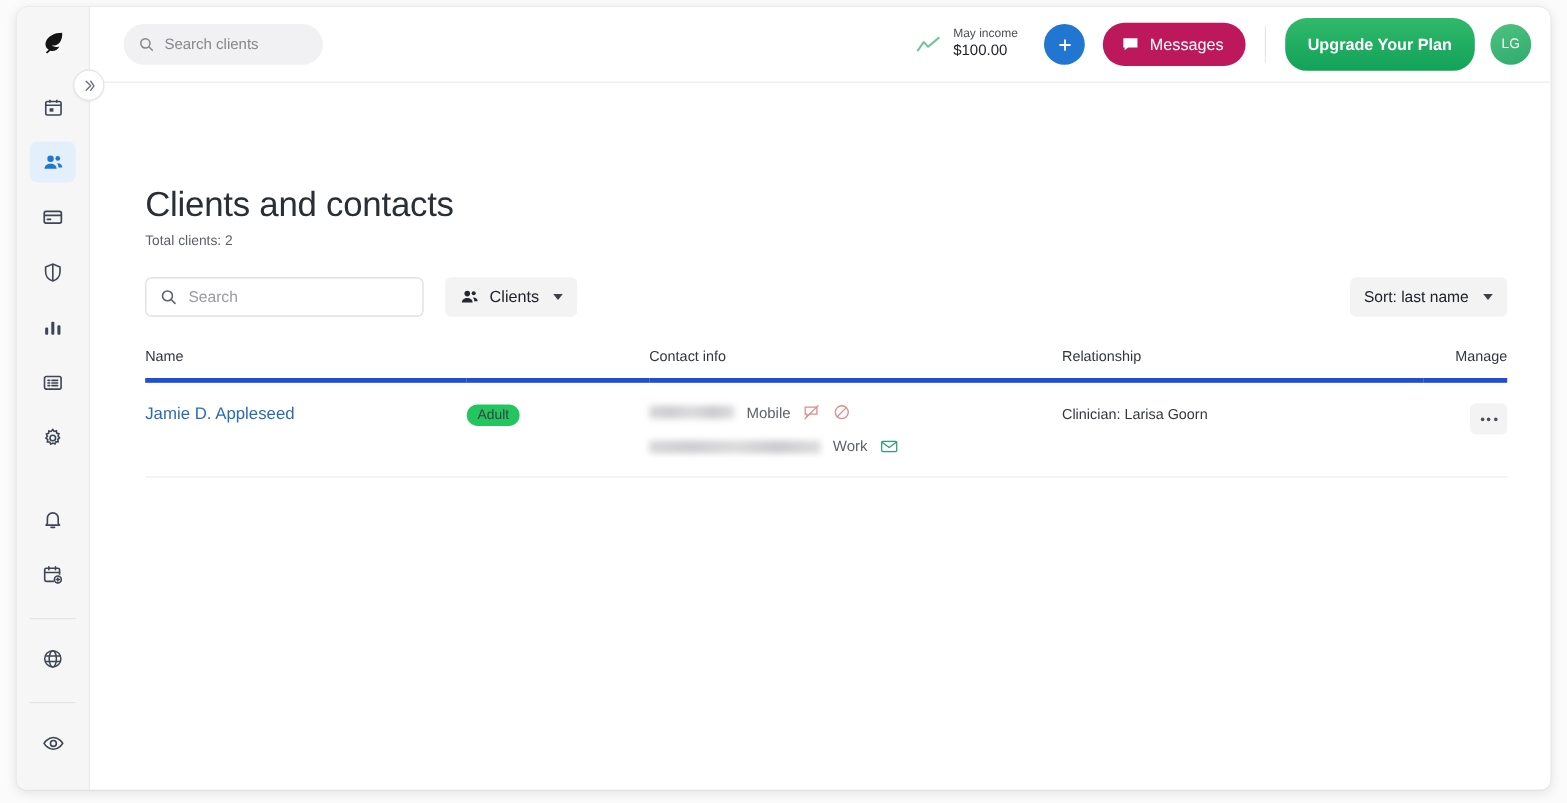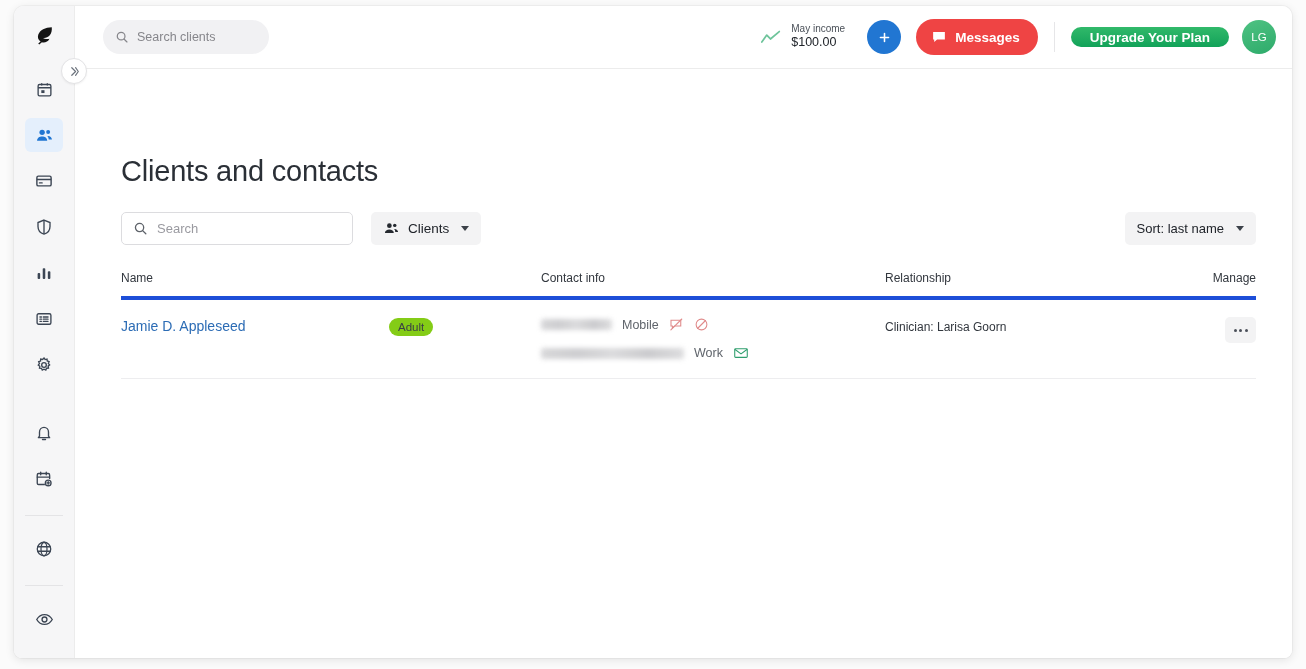--- a/index.html
+++ b/index.html
@@ -107,34 +107,34 @@
   #add-btn {
     width: 34px; height: 34px; border-radius: 50%;
     background: #2176d2;
     display: flex; align-items: center; justify-content: center;
     color: #fff; cursor: pointer; border: none;
     margin-right: 15px;
   }
 
   #messages-btn {
     height: 36px;
-    background: #ef4444;
+    background: #be185d;
     border-radius: 18px;
     display: flex; align-items: center; gap: 8px;
     padding: 0 18px 0 15px;
-    color: #fff; font-size: 13.5px; font-weight: bold;
+    color: #fff; font-size: 13.5px; font-weight: normal;
     cursor: pointer; border: none;
   }
 
   #topbar-div {
     width: 1px; height: 30px; background: #e6e6e8; margin: 0 16px;
   }
 
   #upgrade-btn {
-    height: 20px;
+    height: 44px;
     background: linear-gradient(180deg, #31b96a 0%, #12a259 100%);
     border-radius: 18px;
     padding: 0 19px;
     display: flex; align-items: center;
     color: #fff; font-size: 13.5px; font-weight: bold;
     cursor: pointer; border: none;
     margin-right: 13px;
   }
 
   #avatar {
@@ -190,21 +190,21 @@
   .col-manage { width: 70px; }
 
   #clients-table tbody td {
     padding: 17px 0 17px 0; vertical-align: top;
     border-bottom: 1px solid #ededef;
   }
   .client-name {
     color: #2c6cb5; font-size: 14px; cursor: pointer;
   }
   .type-badge {
-    display: inline-block; background: #84cc16; color: #3a3f46;
+    display: inline-block; background: #22c55e; color: #3a3f46;
     font-size: 11.5px; border-radius: 10px; padding: 3px 9px;
     margin-top: 1px;
   }
   .contact-line {
     display: flex; align-items: center; gap: 10px; margin-bottom: 13px;
   }
   .contact-line:last-child { margin-bottom: 0; }
   .redacted {
     height: 11px; border-radius: 2px;
     background: linear-gradient(90deg, #d4d4d6, #c9c9cc, #d8d8da, #c6c6c9, #dadadc);
@@ -416,20 +416,21 @@
       </button>
 
       <div id="avatar">
         <span>LG</span>
       </div>
     </div>
 
     <div id="content">
 
       <h1 id="page-title">Clients and contacts</h1>
+      <div id="total-clients">Total clients: 2</div>
 
       <div id="toolbar">
         <div id="list-search">
           <span class="icn">
             <svg width="15" height="15" viewBox="0 0 24 24" fill="none" stroke="#5d6269" stroke-width="2.1" stroke-linecap="round">
               <circle cx="10.5" cy="10.5" r="6.6"></circle>
                 <path d="M15.4 15.4L20.5 20.5"></path>
             </svg>
           </span>
           <span class="ph">Search</span>

